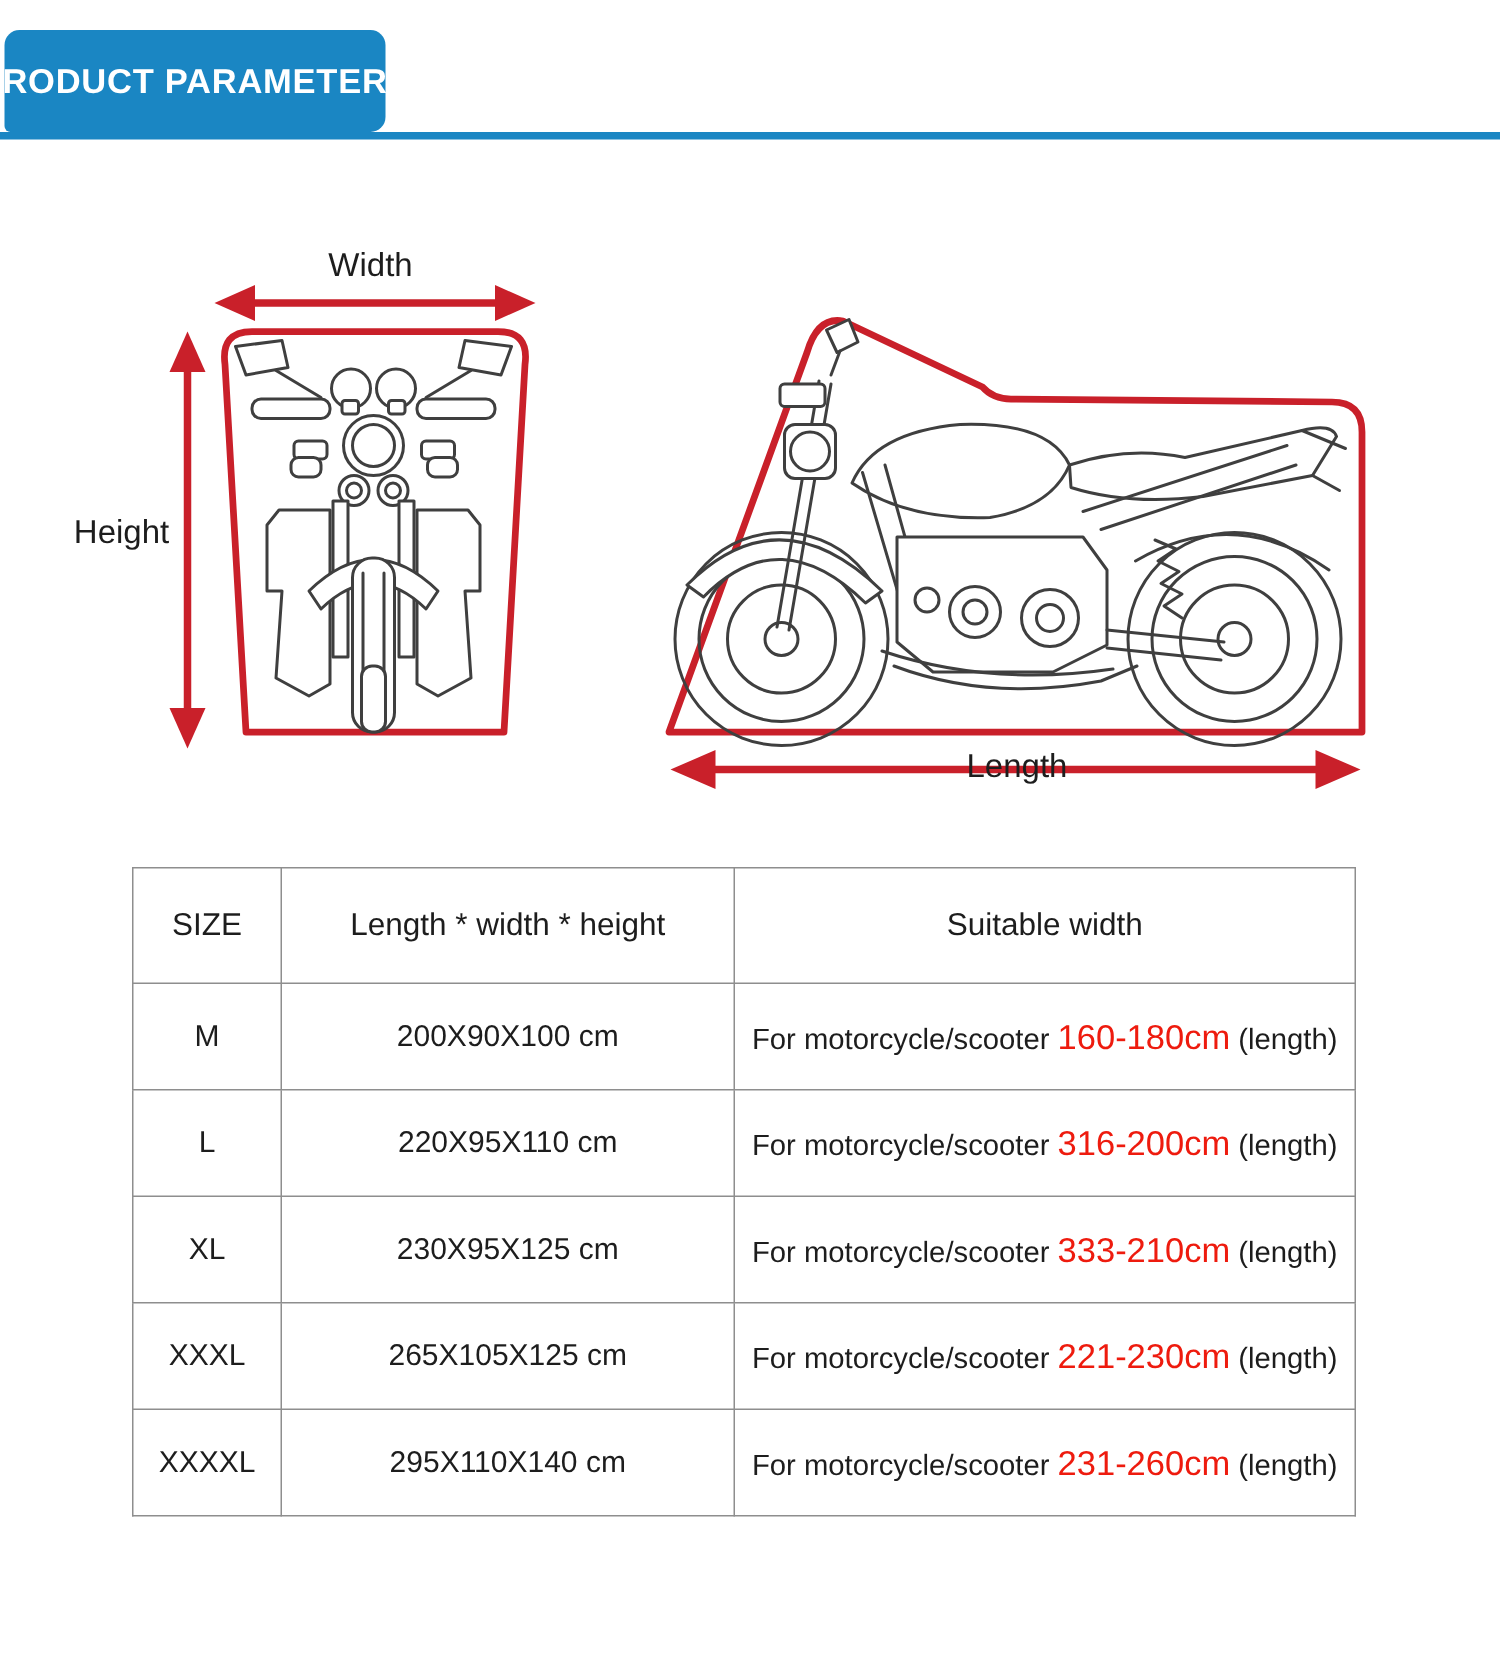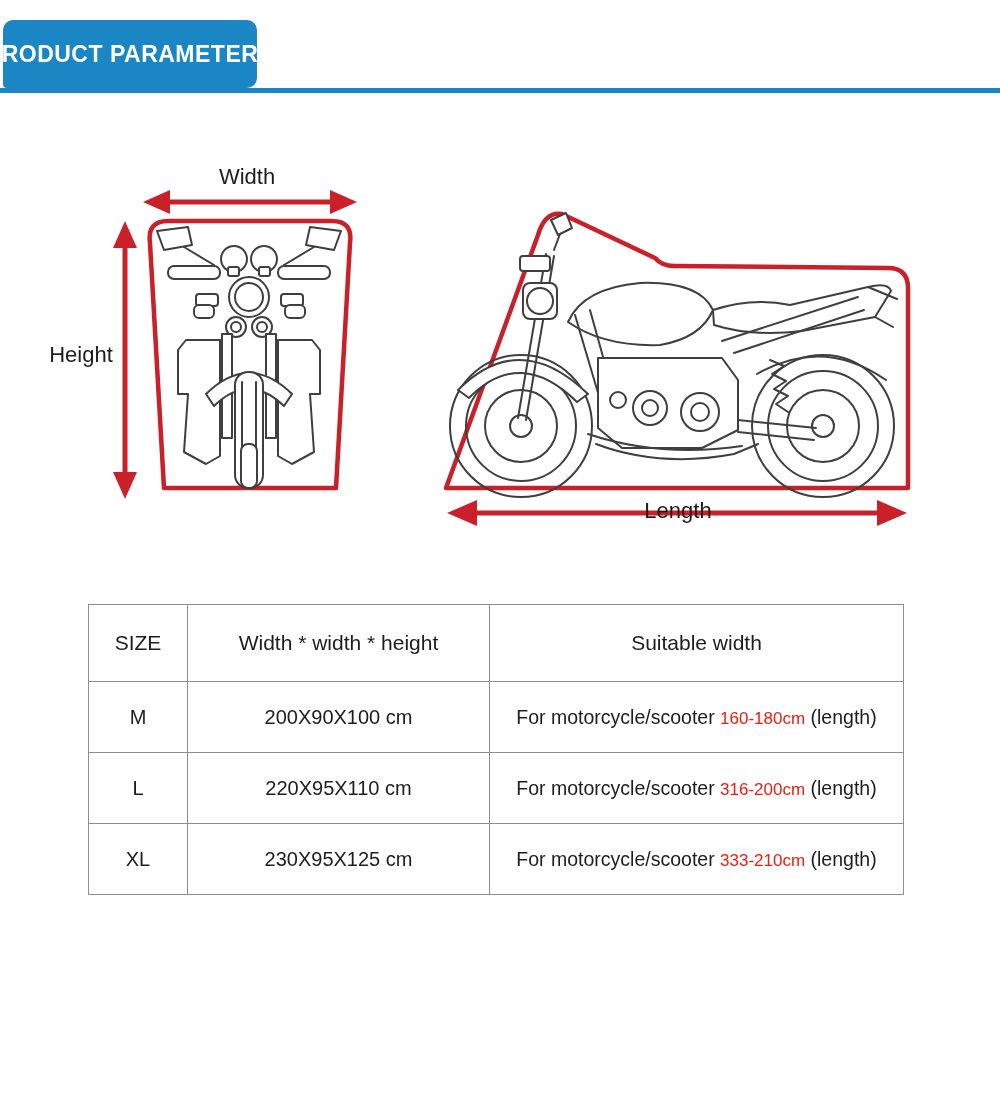--- a/index.html
+++ b/index.html
@@ -32,34 +32,34 @@
   .redshaft { stroke:var(--dred); stroke-width:5px; fill:none; }
   .redfill { fill:var(--dred); stroke:none; }
   .sketch * { stroke:var(--sketch); stroke-width:2px; fill:none; stroke-linecap:round; stroke-linejoin:round; }
   .sketch .fillw { fill:#ffffff; }
   .dim-label { position:absolute; font-size:22px; color:var(--ink); text-align:center; white-space:nowrap; }
   #width-label  { left:187px; top:164px; width:120px; }
   #height-label { left:31px;  top:326px; width:100px;margin-top:16px; }
   #length-label { left:618px; top:498px; width:120px; }
   
   table.size-table {
-    position:absolute; left:88px; top:604px;
+    position:absolute; left:88px; top:578px;
     border-collapse:collapse; table-layout:fixed;
     font-size:20px; color:var(--ink);
   }
   .size-table th, .size-table td {
     border:1px solid var(--tborder);
     text-align:center; vertical-align:middle;
     padding:0 6px;
     background:#ffffff;
   }
   .size-table th { height:76px; font-weight:400; font-size:21px; }
   .size-table td { height:70px; }
   .suitable-cell { font-size:19.5px; white-space:nowrap; }
-  .range { color:var(--tred); font-size:17px; }
+  .range { color:var(--tred); font-size:23px; }
 </style>
 </head>
 <body>
 
 <div class="badge">
   <span class="badge-label">PRODUCT PARAMETERS</span>
 </div>
 <div class="accent-line"></div>
 
 <svg class="diagram-svg" viewBox="0 0 1000 570">
@@ -170,34 +170,44 @@
 
 <table class="size-table">
   <colgroup>
     <col style="width:99px">
     <col style="width:302px">
     <col style="width:414px">
   </colgroup>
   <thead>
     <tr>
       <th>SIZE</th>
-      <th>Width * width * height</th>
+      <th>Length * width * height</th>
       <th>Suitable width</th>
     </tr>
   </thead>
   <tbody>
       <tr>
     <td>M</td>
     <td>200X90X100 cm</td>
     <td class="suitable-cell"><span>For motorcycle/scooter </span><span class="range">160-180cm</span><span> (length)</span></td>
   </tr>
       <tr>
     <td>L</td>
     <td>220X95X110 cm</td>
     <td class="suitable-cell"><span>For motorcycle/scooter </span><span class="range">316-200cm</span><span> (length)</span></td>
   </tr>
       <tr>
     <td>XL</td>
     <td>230X95X125 cm</td>
     <td class="suitable-cell"><span>For motorcycle/scooter </span><span class="range">333-210cm</span><span> (length)</span></td>
   </tr>
+      <tr>
+    <td>XXXL</td>
+    <td>265X105X125 cm</td>
+    <td class="suitable-cell"><span>For motorcycle/scooter </span><span class="range">221-230cm</span><span> (length)</span></td>
+  </tr>
+      <tr>
+    <td>XXXXL</td>
+    <td>295X110X140 cm</td>
+    <td class="suitable-cell"><span>For motorcycle/scooter </span><span class="range">231-260cm</span><span> (length)</span></td>
+  </tr>
     </tbody>
 </table>
 
 </body></html>

